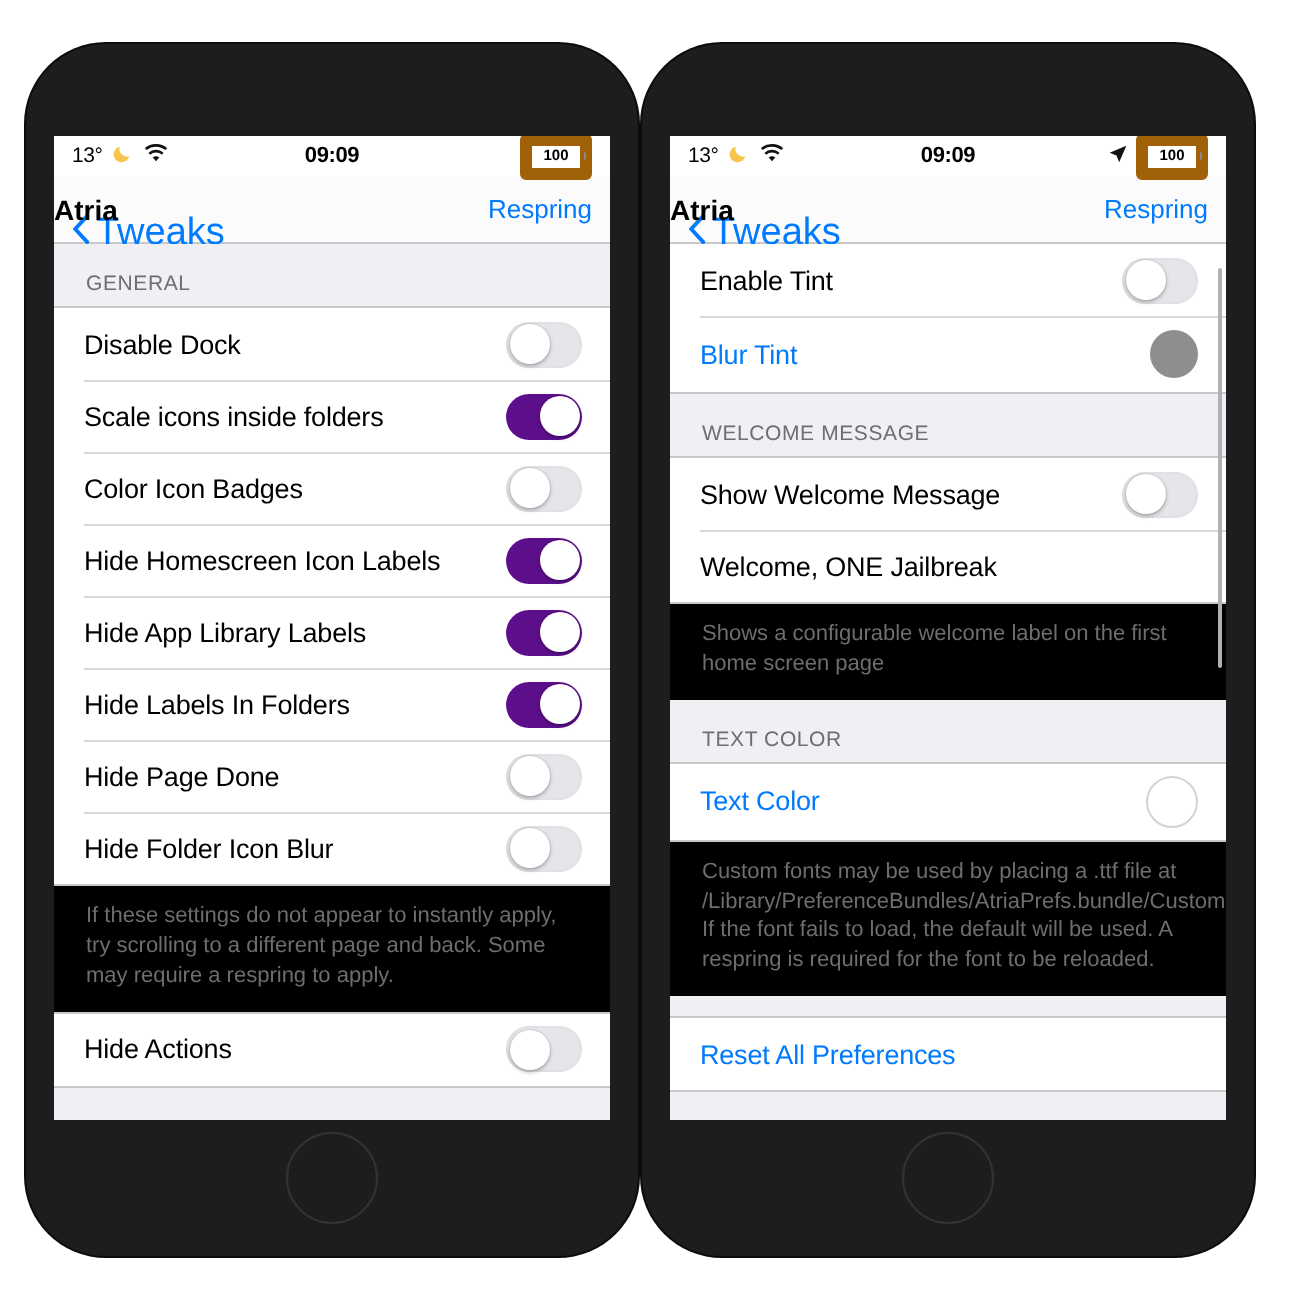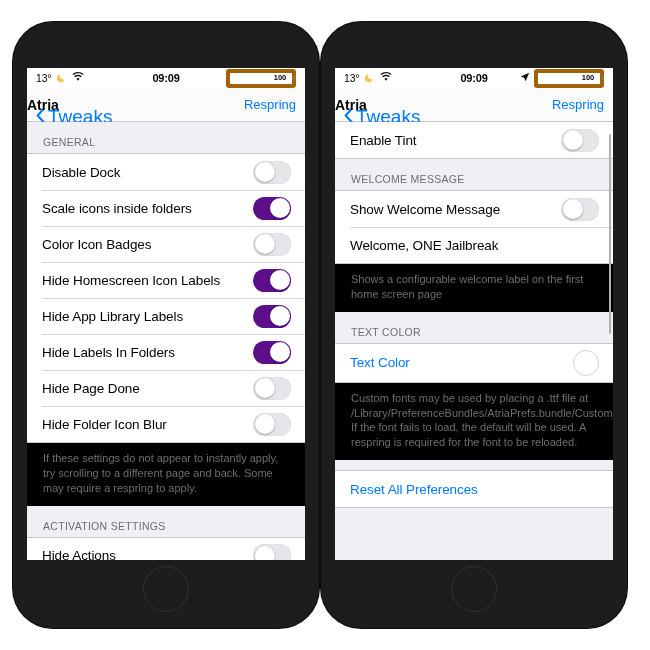--- a/index.html
+++ b/index.html
@@ -58,23 +58,23 @@
   .sb-center{
     position:absolute;left:0;right:0;top:0;bottom:0;
     display:flex;align-items:center;justify-content:center;
     font-size:11px;font-weight:bold;letter-spacing:-0.2px;
     pointer-events:none;
   }
   .sb-right{margin-left:auto;display:flex;align-items:center;gap:4px;z-index:2;}
   .battery{
     position:relative;
     width:24px;height:11px;
-    border:4px solid #a16207;
+    border:6px solid #a16207;
     border-radius:3px;
-    display:flex;align-items:center;justify-content:center;padding-left:38px;
+    display:flex;align-items:center;justify-content:center;
   }
   .battery::after{
     content:"";position:absolute;right:-3px;top:3px;
     width:1.5px;height:4px;background:#8a8a8a;border-radius:0 1px 1px 0;
   }
   .battery span{font-size:7.5px;font-weight:bold;line-height:1;color:#000;}
 
   
   .navbar{
     height:33px;
@@ -283,21 +283,20 @@
             <span class="row-label">Hide Folder Icon Blur</span>
             <span class="row-spacer"></span>
             <span class="toggle">
                 <span class="knob"></span>
               </span>
           </div>
 
         </div>
         <div class="footnote">If these settings do not appear to instantly apply, try scrolling to a different page and back. Some may require a respring to apply.</div>
 
-        <div class="grp-header">ACTIVATION SETTINGS</div>
         <div class="grp">
           <div class="row">
             <span class="row-label">Hide Actions</span>
             <span class="row-spacer"></span>
             <span class="toggle">
                 <span class="knob"></span>
               </span>
           </div>
 
         </div>
@@ -355,20 +354,25 @@
       <div class="tableview">
 
         <div class="grp" style="border-top:none;">
           <div class="row">
             <span class="row-label">Enable Tint</span>
             <span class="row-spacer"></span>
             <span class="toggle">
                 <span class="knob"></span>
               </span>
           </div>
+          <div class="row" style="height:38px;">
+            <span class="row-label blue">Blur Tint</span>
+            <span class="row-spacer"></span>
+            <span class="colorwell filled"></span>
+          </div>
         </div>
 
         <div class="grp-header">WELCOME MESSAGE</div>
         <div class="grp">
           <div class="row">
             <span class="row-label">Show Welcome Message</span>
             <span class="row-spacer"></span>
             <span class="toggle">
                 <span class="knob"></span>
               </span>

